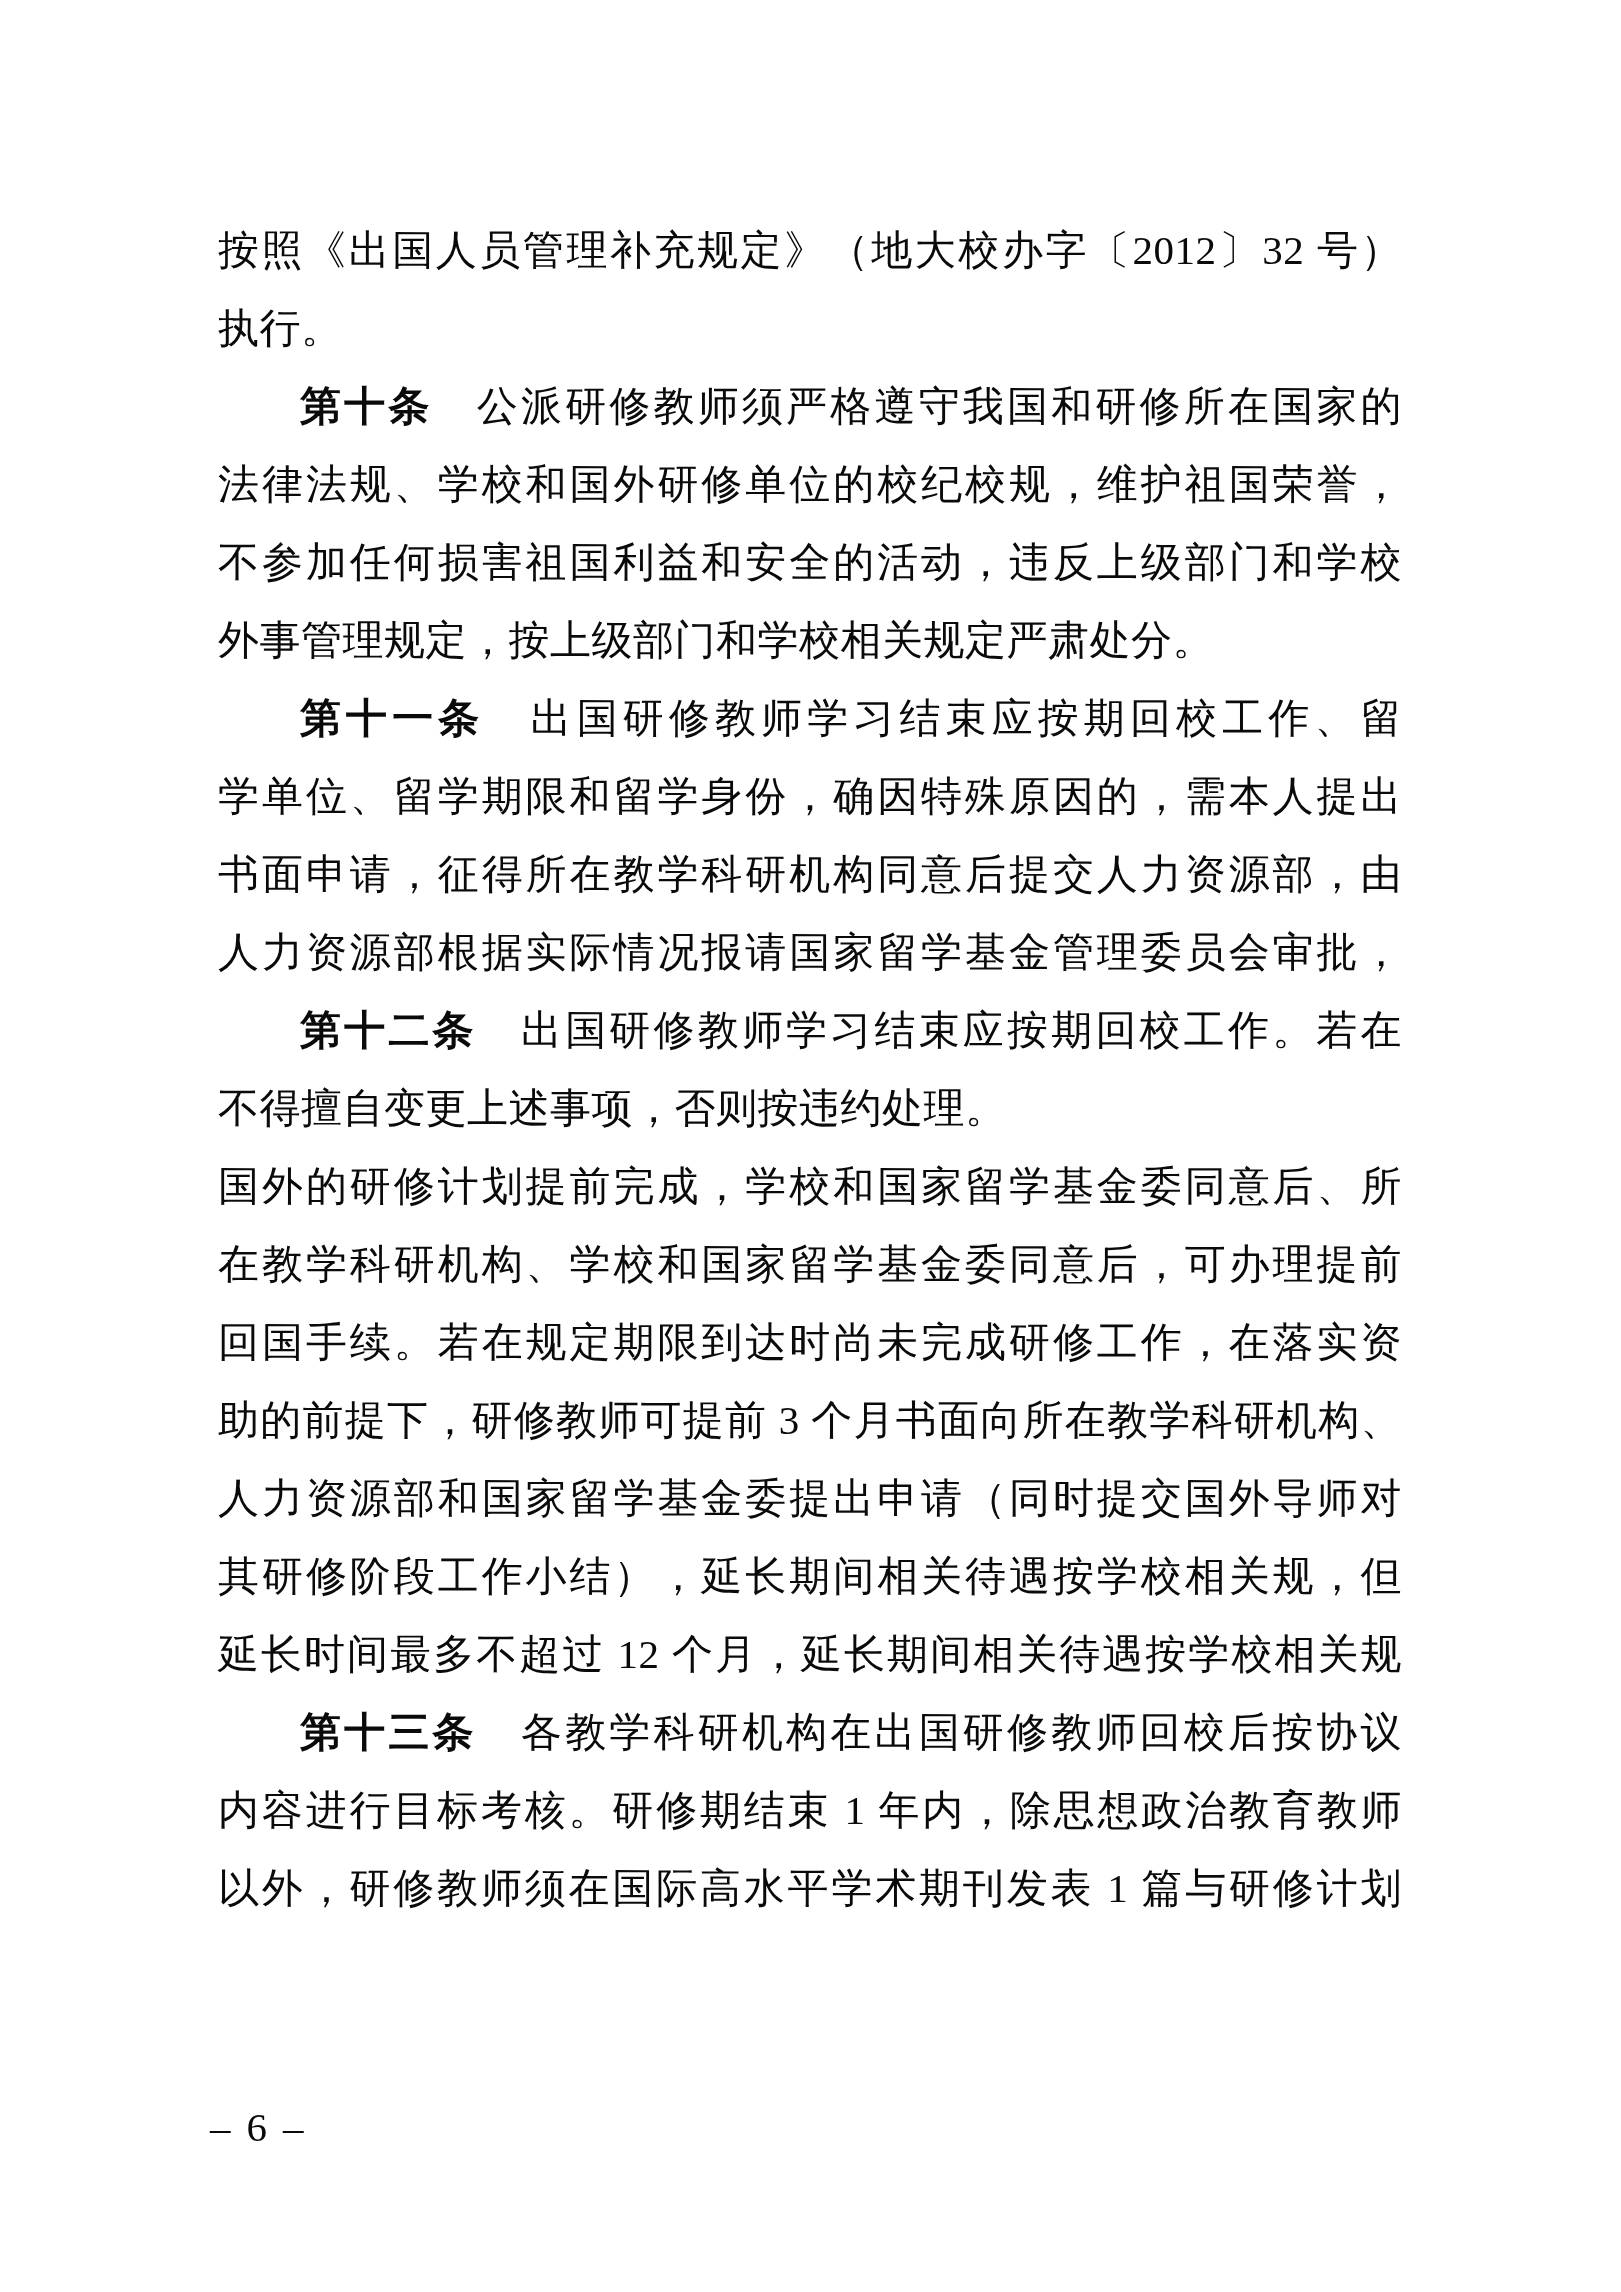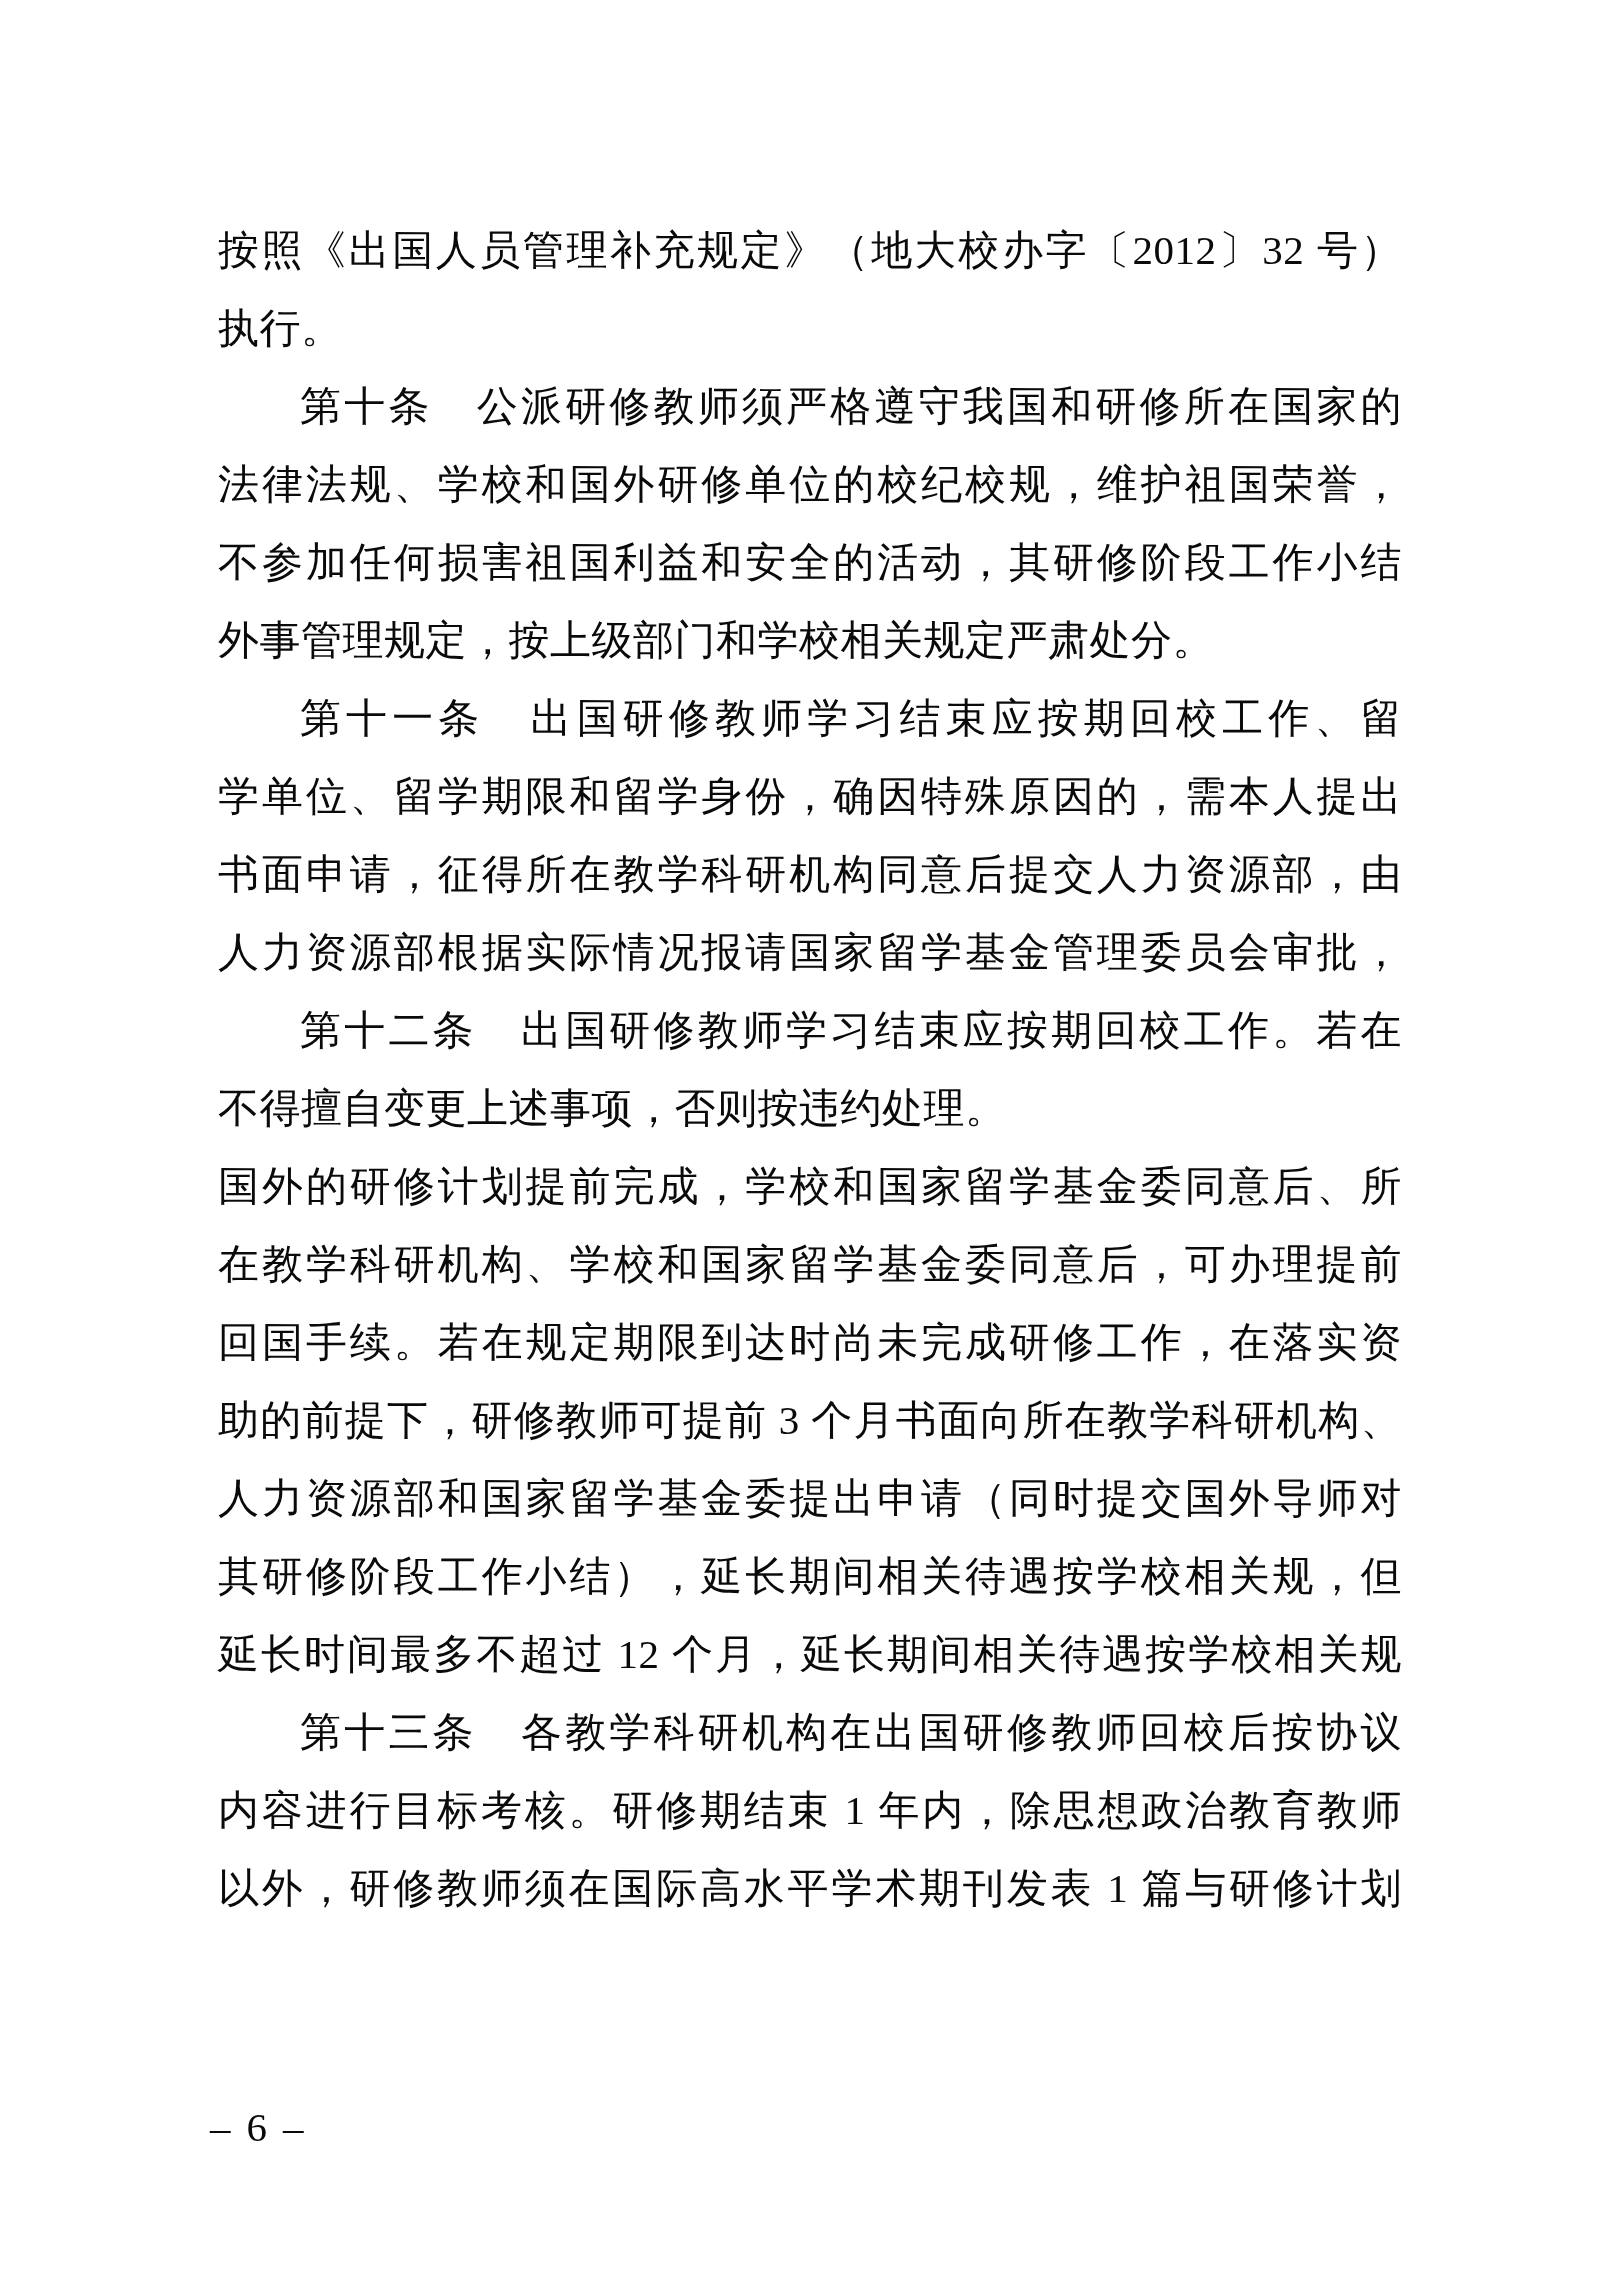--- a/index.html
+++ b/index.html
@@ -28,21 +28,21 @@
     overflow: visible;
   }
   .line.justify {
     text-align: justify;
     text-align-last: justify;
   }
   .line.indent {
     text-indent: 2em;
   }
   .article-no {
-    font-weight: 400;
+    font-weight: 700;
   }
   .footer {
     position: absolute;
     left: 210px;
     top: 2100px;
     height: 55px;
     line-height: 55px;
     font-size: 41px;
     letter-spacing: 2.9px;
     color: #0a0a0a;
@@ -50,21 +50,21 @@
 </style>
 </head>
 <body>
 
 <div class="page">
   <div class="content">
       <div class="line justify"><span>按照《出国人员管理补充规定》（地大校办字〔2012〕32 号）</span></div>
       <div class="line"><span>执行。</span></div>
       <div class="line indent justify"><span class="article-no">第十条</span>　<span>公派研修教师须严格遵守我国和研修所在国家的</span></div>
       <div class="line justify"><span>法律法规、学校和国外研修单位的校纪校规，维护祖国荣誉，</span></div>
-      <div class="line justify"><span>不参加任何损害祖国利益和安全的活动，其研修阶段工作小结</span></div>
+      <div class="line justify"><span>不参加任何损害祖国利益和安全的活动，违反上级部门和学校</span></div>
       <div class="line"><span>外事管理规定，按上级部门和学校相关规定严肃处分。</span></div>
       <div class="line indent justify"><span class="article-no">第十一条</span>　<span>出国研修教师学习结束应按期回校工作、留</span></div>
       <div class="line justify"><span>学单位、留学期限和留学身份，确因特殊原因的，需本人提出</span></div>
       <div class="line justify"><span>书面申请，征得所在教学科研机构同意后提交人力资源部，由</span></div>
       <div class="line justify"><span>人力资源部根据实际情况报请国家留学基金管理委员会审批，</span></div>
       <div class="line indent justify"><span class="article-no">第十二条</span>　<span>出国研修教师学习结束应按期回校工作。若在</span></div>
       <div class="line"><span>不得擅自变更上述事项，否则按违约处理。</span></div>
       <div class="line justify"><span>国外的研修计划提前完成，学校和国家留学基金委同意后、所</span></div>
       <div class="line justify"><span>在教学科研机构、学校和国家留学基金委同意后，可办理提前</span></div>
       <div class="line justify"><span>回国手续。若在规定期限到达时尚未完成研修工作，在落实资</span></div>

